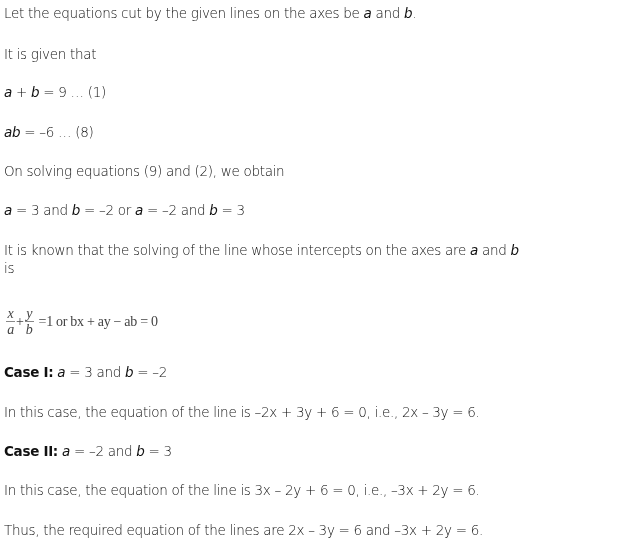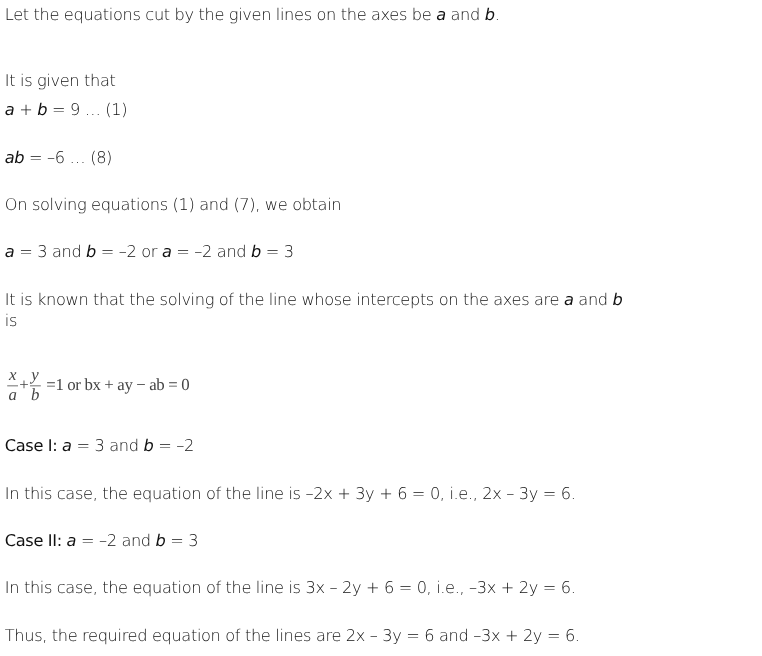--- a/index.html
+++ b/index.html
@@ -3,46 +3,46 @@
 <meta charset="utf-8">
 <style>
   html, body { margin: 0; padding: 0; background: #ffffff; }
   body {
     width: 635px; height: 547px; overflow: hidden; position: relative;
     font-family: "DejaVu Sans", sans-serif; font-size: 13.5px; color: #111;
     letter-spacing: -0.3px;
   }
   .line { position: absolute; left: 4px; white-space: nowrap; font-weight: 300; }
   .i { font-style: italic; }
-  .b { font-weight: normal; }
+  .b { font-weight: bold; }
   .formula {
     position: absolute; left: 5px; top: 306px;
     font-family: "Liberation Serif", serif; font-size: 14px; color: #444;
     display: flex; align-items: center;
   }
   .frac { display: inline-flex; flex-direction: column; align-items: center; margin: 0 1px; }
   .frac .num, .frac .den { font-style: italic; line-height: 15px; }
   .frac .bar { width: 9px; height: 1px; background: #888; }
   .formula .rest { margin-left: 4px; }
 </style>
 </head>
 <body>
 
 <div>
   <div class="line" style="top:5px">
     <span>Let the equations cut by the given lines on the axes be </span><span class="i">a</span><span> and </span><span class="i">b</span><span>.</span>
   </div>
-  <div class="line" style="top:60px">It is given that</div>
+  <div class="line" style="top:46px">It is given that</div>
   <div class="line" style="top:84px">
     <span class="i">a</span><span> + </span><span class="i">b</span><span> = 9 … (1)</span>
   </div>
   <div class="line" style="top:124px">
     <span class="i">ab</span><span> = –6 … (8)</span>
   </div>
-  <div class="line" style="top:163px">On solving equations (1) and (7), we obtain</div>
+  <div class="line" style="top:163px">On solving equations (9) and (2), we obtain</div>
   <div class="line" style="top:202px">
     <span class="i">a</span><span> = 3 and </span><span class="i">b</span><span> = –2 or </span><span class="i">a</span><span> = –2 and </span><span class="i">b</span><span> = 3</span>
   </div>
   <div class="line" style="top:242px">
     <span>It is known that the solving of the line whose intercepts on the axes are </span><span class="i">a</span><span> and </span><span class="i">b</span>
   </div>
   <div class="line" style="top:260px">is</div>
 
   <div class="formula">
     <span class="frac">

